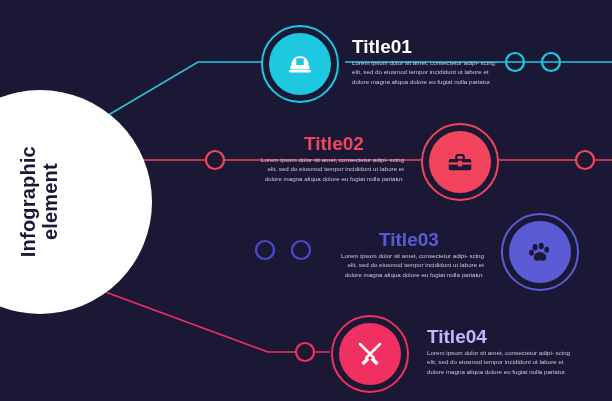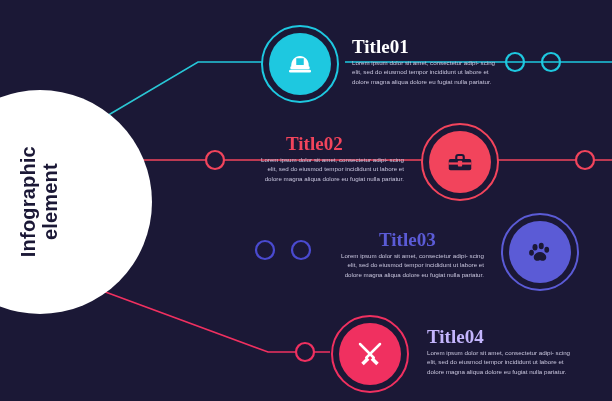--- a/index.html
+++ b/index.html
@@ -43,21 +43,20 @@
     border-radius:50%;
     display:flex;align-items:center;justify-content:center;
   }
 
   .title{
     position:absolute;
     font-size:19px;
     font-weight:bold;
     z-index:6;
     white-space:nowrap;
-    font-family:Liberation Serif, serif;
   }
   .para{
     position:absolute;
     font-size:6.2px;
     line-height:1.5;
     color:#c9c6de;
     width:150px;
     z-index:6;
   }
   .para.right{text-align:left;}
@@ -117,21 +116,21 @@
   <div class="node" style="left:421px;top:123px;width:74px;height:74px;background:#1b1836;border:2px solid #f2445c;">
     <div class="inner" style="width:62px;height:62px;background:#f2445c;">
       <svg width="30" height="30" viewBox="0 0 24 24">
         <rect x="3" y="9.5" width="18" height="9" rx="1.4" fill="#1b1836"></rect>
         <path d="M9 9.5V8a1.6 1.6 0 0 1 1.6-1.6h2.8A1.6 1.6 0 0 1 15 8v1.5" fill="none" stroke="#1b1836" stroke-width="1.7"></path>
         <rect x="3" y="12.3" width="18" height="1.8" fill="#f2445c"></rect>
         <rect x="10.3" y="11" width="3.4" height="4.6" rx="0.6" fill="#f2445c"></rect>
       </svg>
     </div>
   </div>
-  <div class="title" style="left:286px;top:133px;color:#f2445c;">Title02</div>
+  <div class="title" style="left:304px;top:133px;color:#f2445c;">Title02</div>
   <div class="para rightalign" style="left:254px;top:155px;">Lorem ipsum dolor sit amet, consectetur adipi- scing elit, sed do eiusmod tempor incididunt ut labore et dolore magna aliqua dolore eu fugiat nulla pariatur.</div>
 
   <div class="node" style="left:501px;top:213px;width:74px;height:74px;background:#1b1836;border:2px solid #5b5bd6;">
     <div class="inner" style="width:62px;height:62px;background:#5b5bd6;">
       <svg width="30" height="30" viewBox="0 0 24 24">
         <ellipse cx="8" cy="8.2" rx="2" ry="2.6" fill="#1b1836"></ellipse>
         <ellipse cx="13" cy="7.2" rx="2" ry="2.6" fill="#1b1836"></ellipse>
         <ellipse cx="17.4" cy="10.2" rx="1.9" ry="2.4" fill="#1b1836"></ellipse>
         <ellipse cx="5.2" cy="12.6" rx="1.9" ry="2.4" fill="#1b1836"></ellipse>
         <path d="M12 12c2.8 0 5 2.1 5 4.3 0 1.8-1.5 2.7-3 2.7-1 0-1.4-.4-2-.4s-1 .4-2 .4c-1.5 0-3-.9-3-2.7C7 14.1 9.2 12 12 12z" fill="#1b1836"></path>

